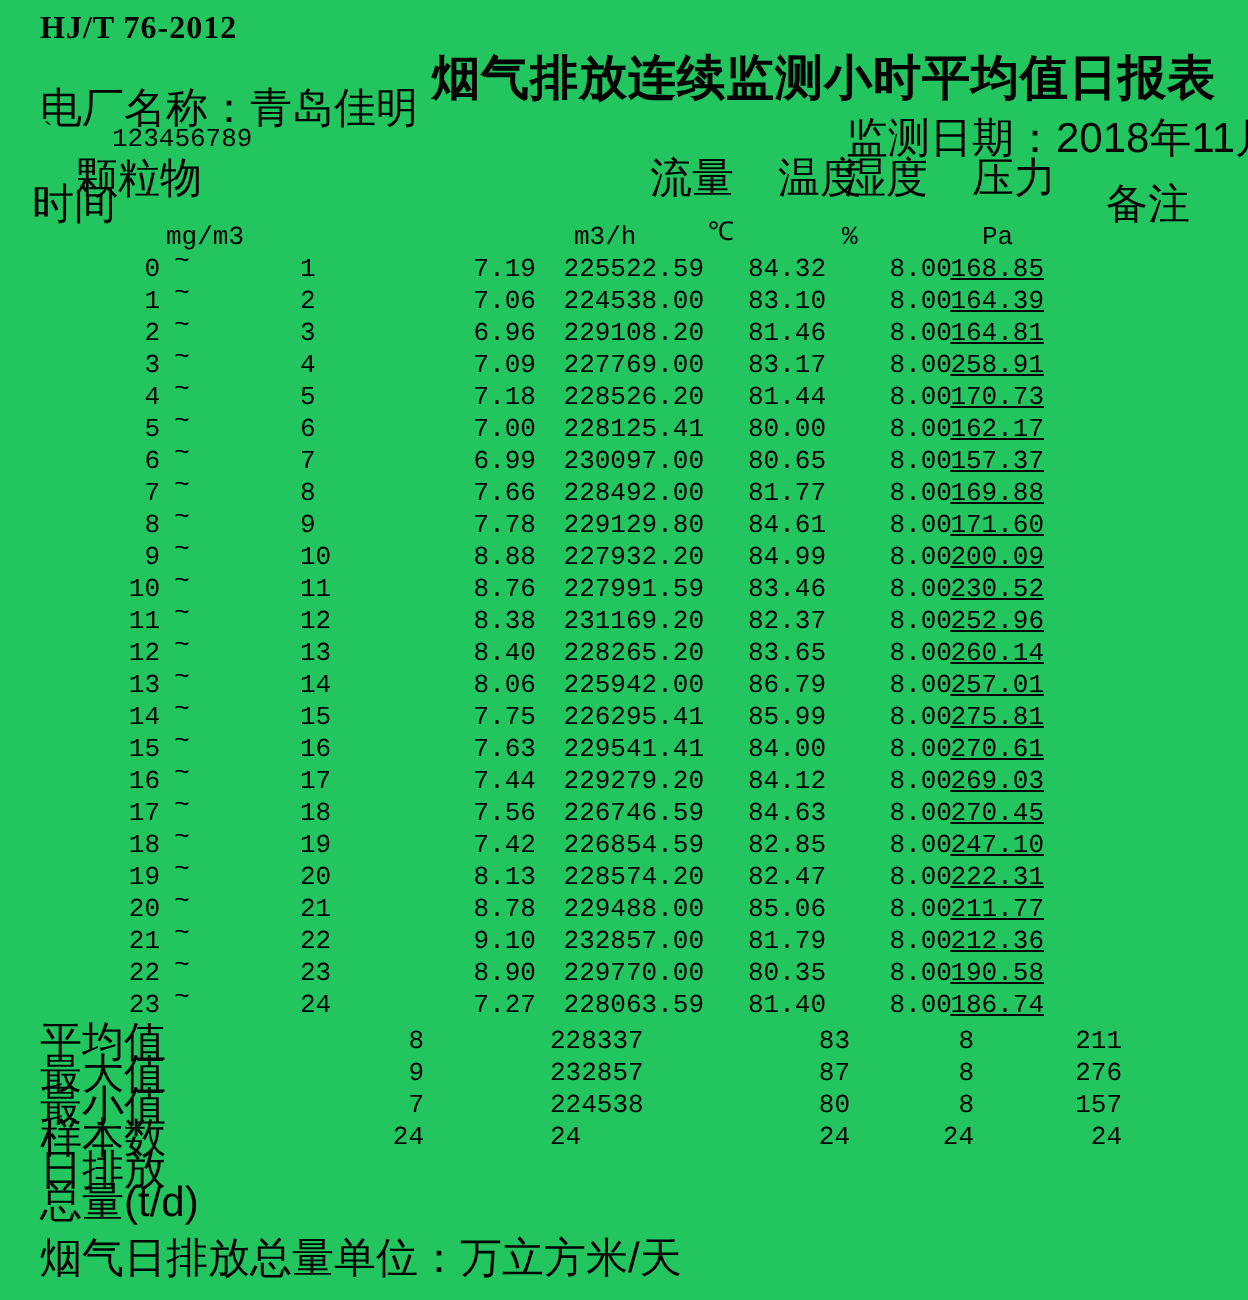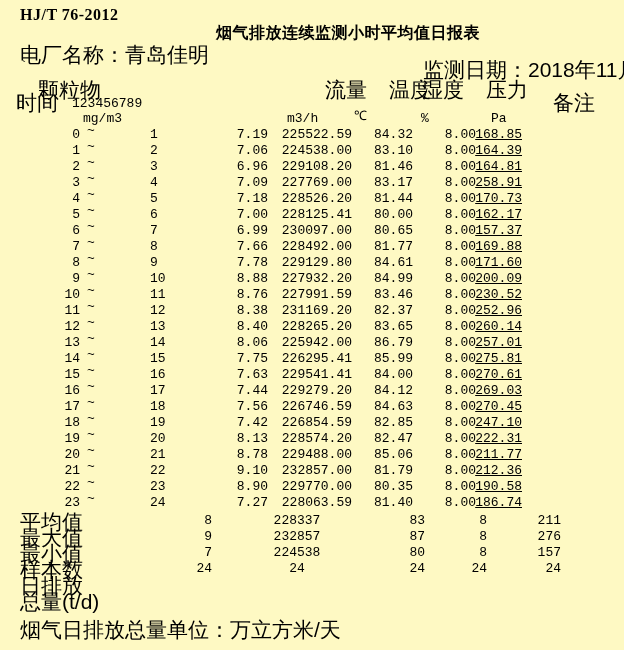--- a/index.html
+++ b/index.html
@@ -1,62 +1,62 @@
 <!DOCTYPE html>
 <html><head>
 <meta charset="utf-8">
 <style>
   html,body{margin:0;padding:0;background:#fff;}
   .page{
     position:relative;
     width:624px;height:650px;
-    background:#fef9c3;color:#000000;
+    background:#22c55e;color:#000000;
     font-family:"Liberation Sans",sans-serif;
     overflow:hidden;
   }
   .abs{position:absolute;white-space:nowrap;}
   .mono{font-family:"Liberation Mono","DejaVu Sans Mono",monospace;font-size:13px;line-height:14px;}
   .cn{font-size:21px;line-height:16px;}
   .std{font-family:"Liberation Serif","DejaVu Serif",serif;font-size:16px;font-weight:bold;letter-spacing:0.5px;}
-  .title{font-size:16px;font-weight:bold;letter-spacing:0.5px;}
+  .title{font-size:24px;font-weight:bold;letter-spacing:0.5px;}
   
   .hrow{position:absolute;left:0;width:624px;height:16px;}
   .hrow span{position:absolute;display:inline-block;}
   .c-start {left:0;width:80px;text-align:right;}
   .c-tilde {left:84px;top:-4px;width:14px;text-align:center;}
   .c-end   {left:150px;text-align:left;}
   .c-pm    {left:188px;width:80px;text-align:right;}
   .c-flow  {left:274px;width:78px;text-align:right;}
   .c-temp  {left:335px;width:78px;text-align:right;}
   .c-humid {left:398px;width:78px;text-align:right;}
   .c-press {left:444px;width:78px;text-align:right;text-decoration:underline;}
   
   .srow{position:absolute;left:0;width:566px;height:16px;}
   .srow span{position:absolute;display:inline-block;}
   .s-label {left:20px;}
   .s-0 {left:132px;width:80px;text-align:right;}
-  .s-1 {left:258px;width:78px;text-align:center;}
+  .s-1 {left:275px;width:78px;text-align:left;}
   .s-2 {left:347px;width:78px;text-align:right;}
   .s-3 {left:409px;width:78px;text-align:right;}
   .s-4 {left:483px;width:78px;text-align:right;}
 </style>
 </head>
 <body>
 
 <div class="page">
 
   <div class="abs std" style="left:20px;top:6px;">HJ/T 76-2012</div>
 
   <div class="abs title" style="left:216px;top:23px;">烟气排放连续监测小时平均值日报表</div>
 
   <div class="abs cn" style="left:20px;top:47px;">
     <span>电厂名称：</span><span>青岛佳明</span>
   </div>
   <div class="abs mono" style="left:20px;top:60px;">`</div>
-  <div class="abs mono" style="left:72px;top:63px;margin-top:34px;">123456789</div>
+  <div class="abs mono" style="left:56px;top:63px;">123456789</div>
 
   <div class="abs cn" style="left:423px;top:62px;">
     <span>监测日期：</span><span>2018年11月22日</span>
   </div>
 
   <div class="abs cn" style="left:38px;top:82px;">颗粒物</div>
   <div class="abs cn" style="left:325px;top:82px;">流量</div>
   <div class="abs cn" style="left:389px;top:82px;">温度</div>
   <div class="abs cn" style="left:422px;top:82px;">湿度</div>
   <div class="abs cn" style="left:486px;top:82px;">压力</div>

